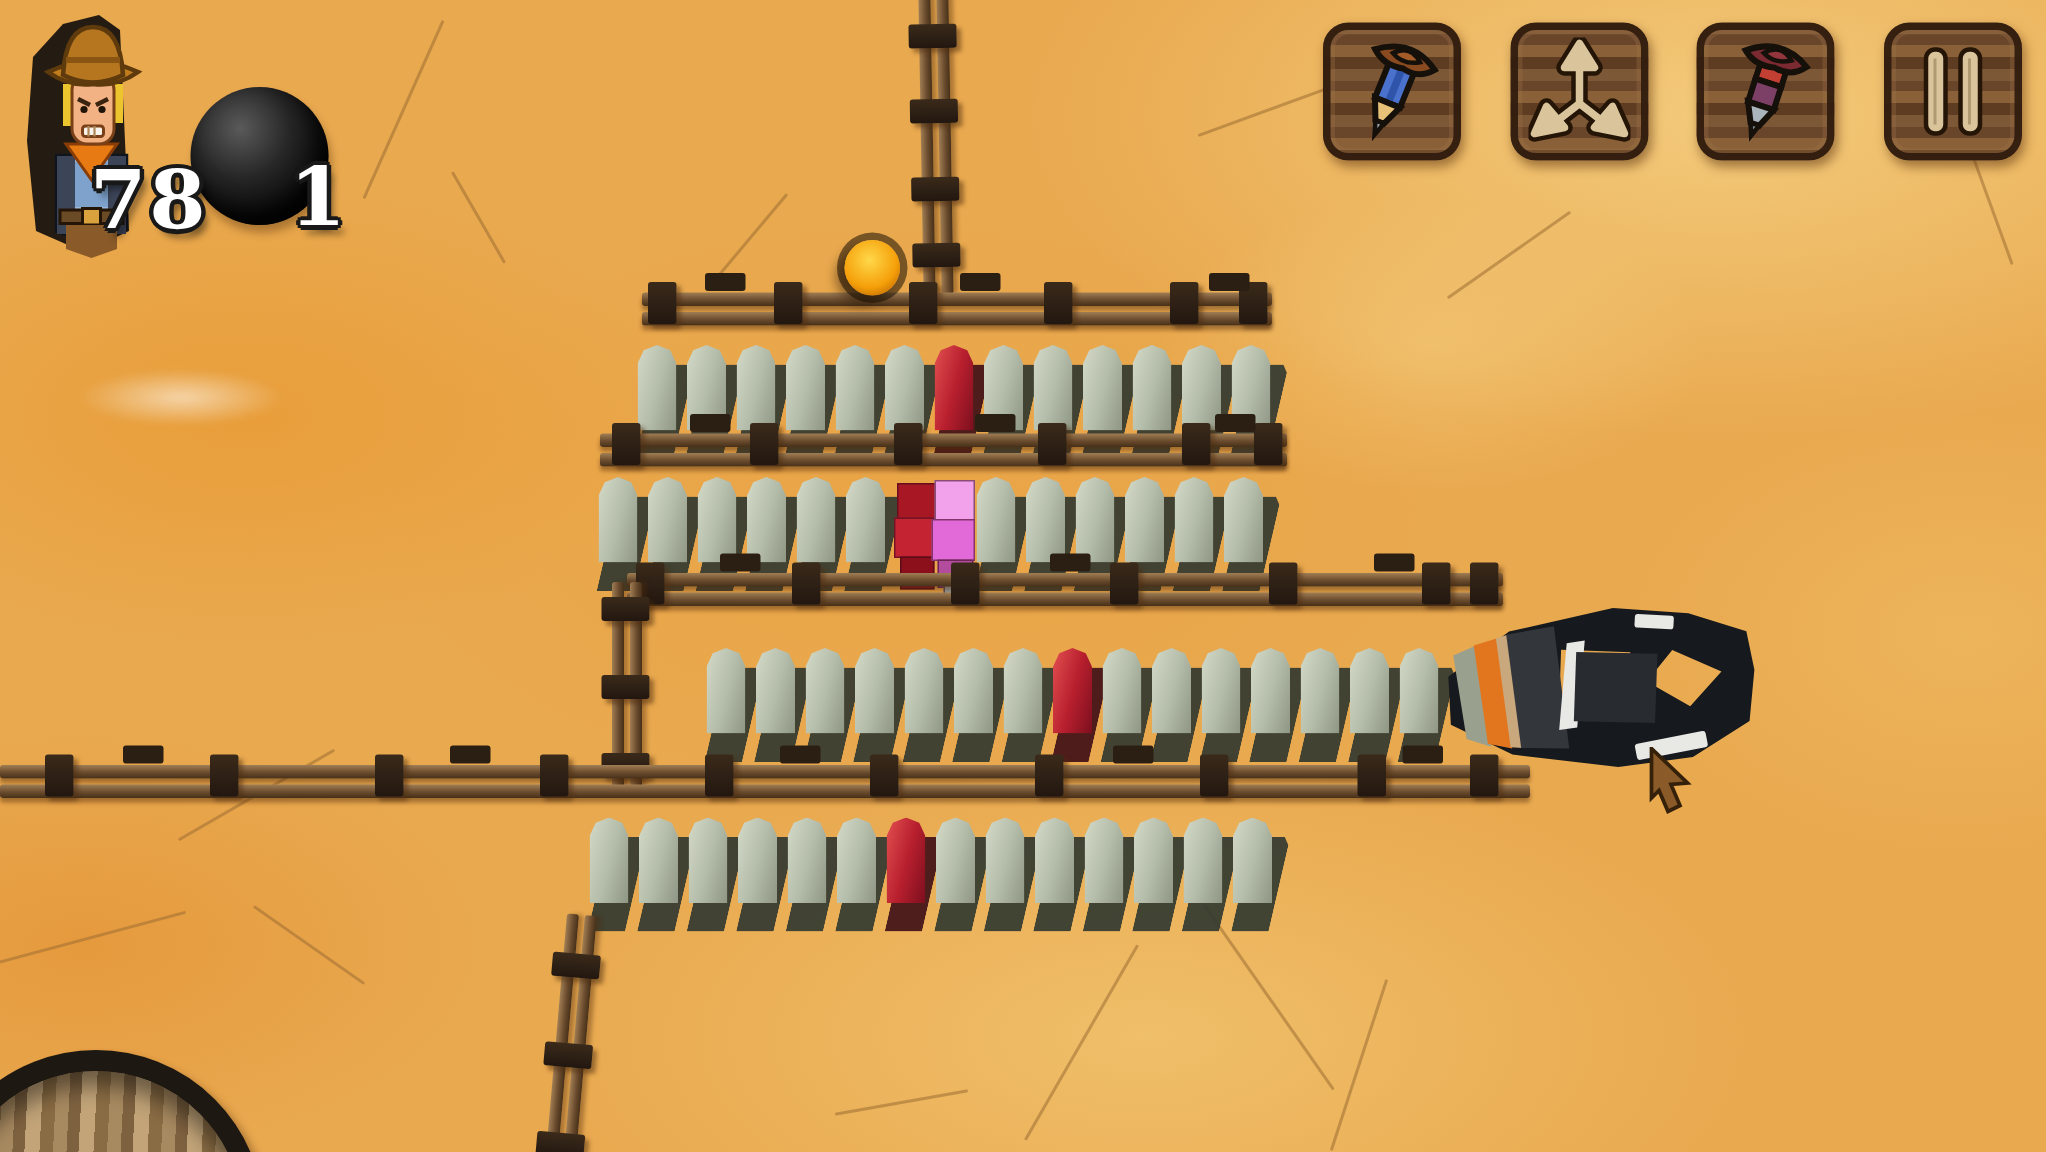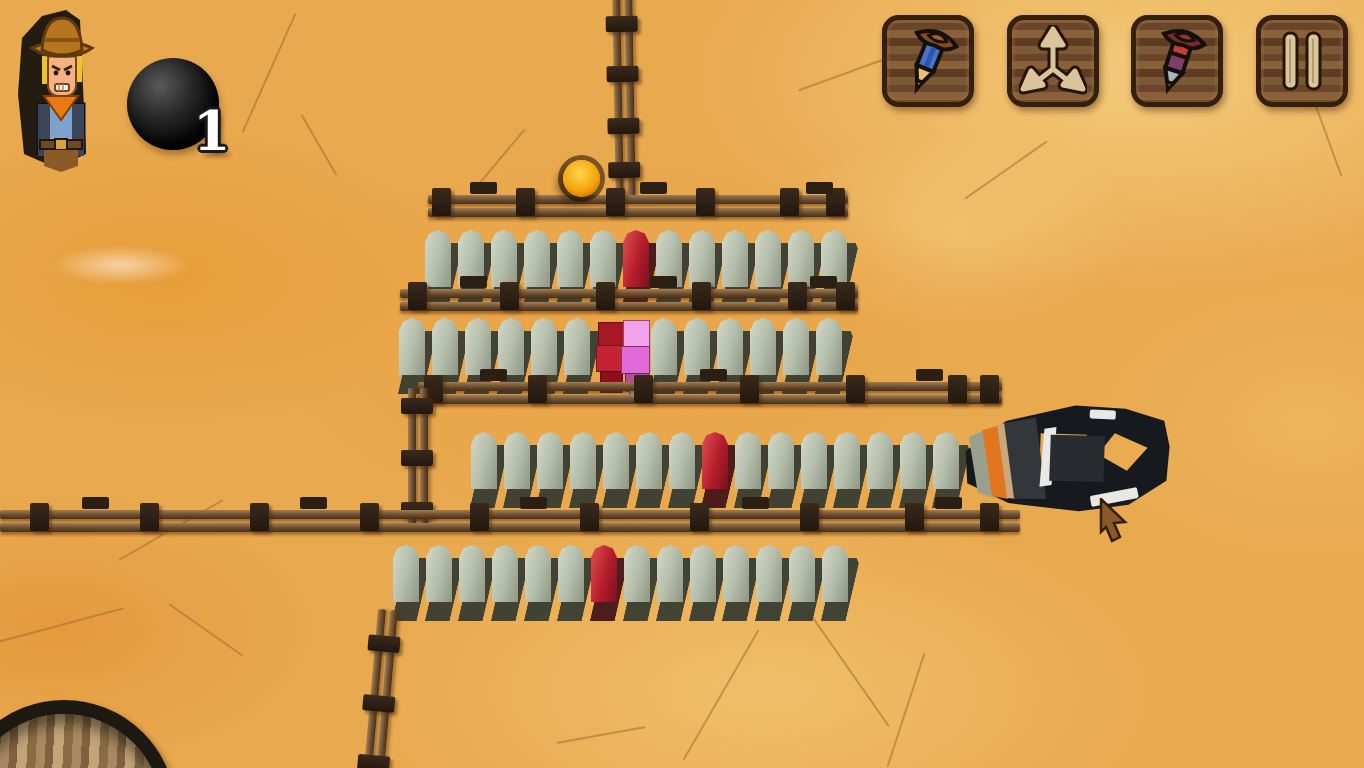--- a/index.html
+++ b/index.html
@@ -111,20 +111,21 @@
     <rect x="40" y="46" width="28" height="46" rx="10" fill="#f2b283" stroke="#7a4018" stroke-width="2"></rect>
     <path d="M44 62 l8 4 M64 62 l-8 4" stroke="#3a2410" stroke-width="3" fill="none"></path>
     <circle cx="48" cy="69" r="2.4" fill="#201408"></circle>
     <circle cx="60" cy="69" r="2.4" fill="#201408"></circle>
     <rect x="47" y="80" width="14" height="7" rx="2" fill="#f8f4ec" stroke="#7a4018" stroke-width="2"></rect>
     <path d="M51 80 v7 M55 80 v7" stroke="#b08858" stroke-width="1.5"></path>
     <path d="M24 44 Q54 30 84 44 Q70 54 54 52 Q38 54 24 44 Z" fill="#c07d1d" stroke="#5e3a0c" stroke-width="3"></path>
     <path d="M34 46 Q36 14 54 14 Q72 14 74 46 Q54 56 34 46 Z" fill="#b5761f" stroke="#5e3a0c" stroke-width="3"></path>
     <path d="M36 36 h36" stroke="#8a5412" stroke-width="4"></path>
   </svg>
+  <div class="count" style="left:60px;top:106px;">78</div>
   <div id="cannonball"></div>
   <div class="count" style="left:193px;top:104px;">1</div>
 
   <div class="wbtn" style="left:882px;" title="Draw dominoes">
     <svg width="66" height="76" viewBox="0 0 66 76">
       <g transform="rotate(22 33 38)">
         <path d="M24 16 h18 v30 h-18 Z" fill="#4a72cc" stroke="#16100a" stroke-width="4"></path>
         <path d="M31 16 h5 v30 h-5 Z" fill="#2f55aa"></path>
         <path d="M24 46 h18 l-6 14 h-6 Z" fill="#e8c179" stroke="#16100a" stroke-width="4"></path>
         <path d="M30 60 h6 l-3 9 Z" fill="#9aa7b5" stroke="#16100a" stroke-width="3"></path>

